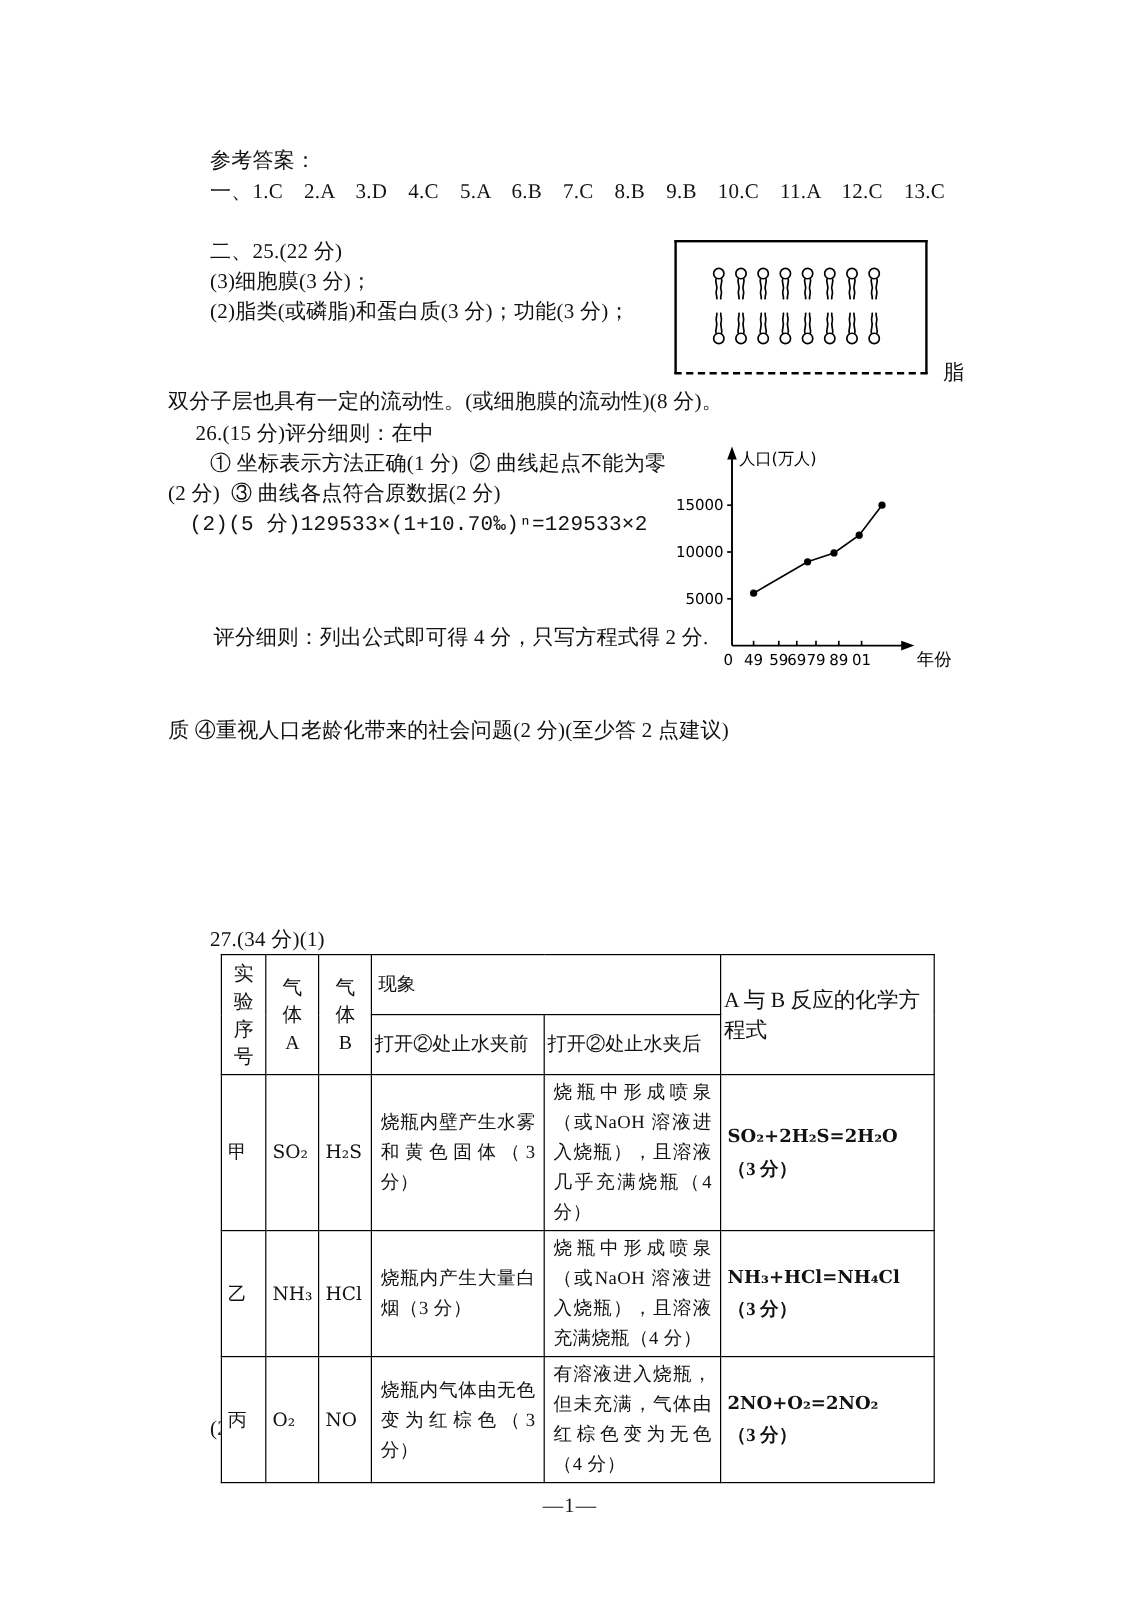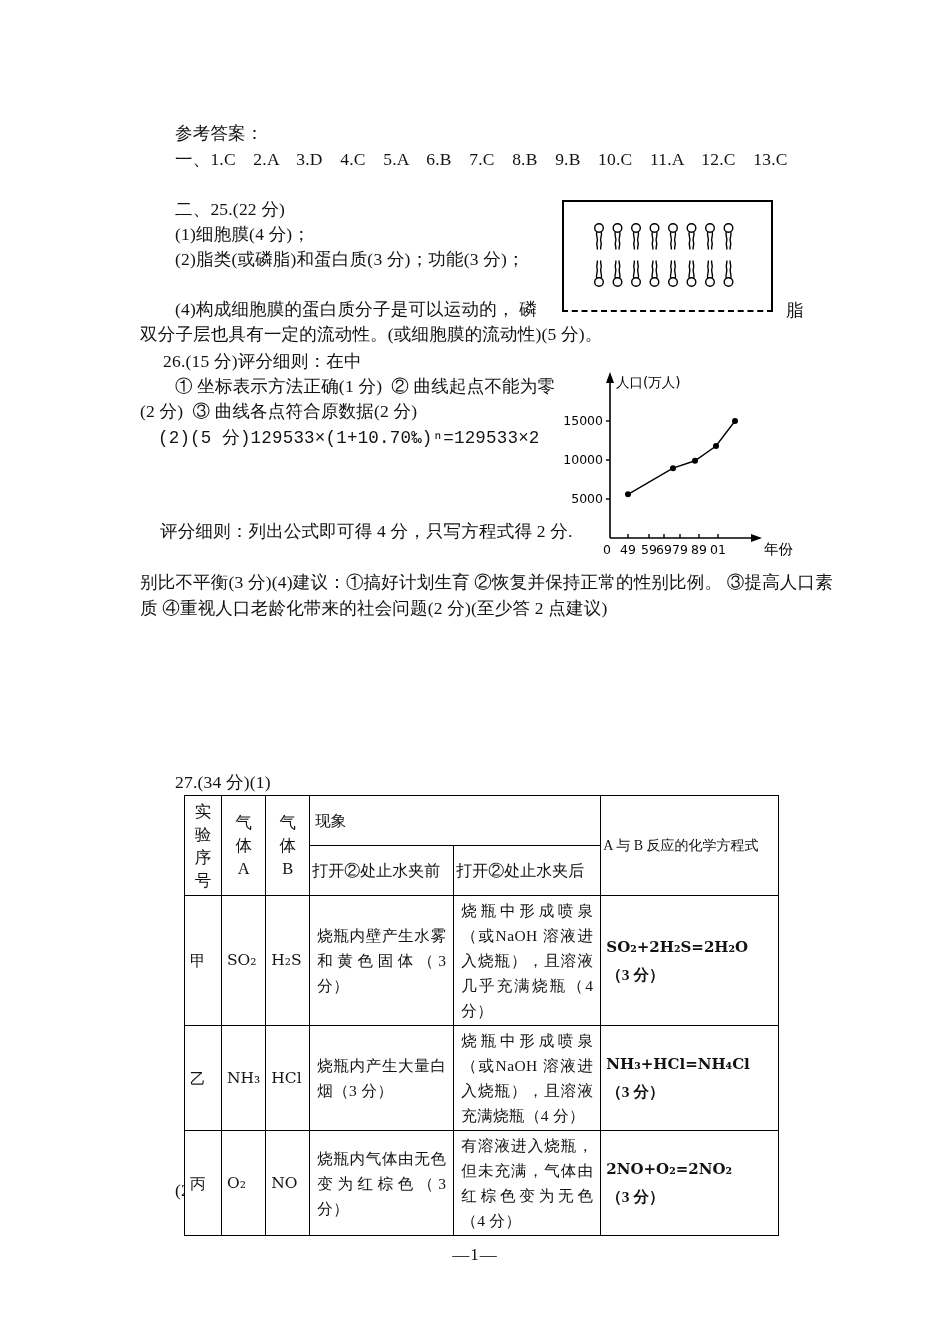--- a/index.html
+++ b/index.html
@@ -21,47 +21,45 @@
   .frac{display:inline-block;text-align:center;vertical-align:middle;margin-left:5px;}
   .frac .num{display:block;padding:0 34px 3px;border-bottom:1.6px solid #000;}
   .frac .den{display:block;padding:4px 8px 0;}
   .frac sub{font-size:11px;}
   
   .q27table{position:absolute;left:184px;top:795px;border-collapse:collapse;table-layout:fixed;background:#fff;}
   .q27table td{border:1.5px solid #000;vertical-align:middle;padding:2px 5px;font-size:15.5px;line-height:25px;}
   .q27table .vert{white-space:pre-line;text-align:center;line-height:23px;font-size:16.5px;padding:0;}
   .q27table .cc{}
   .q27table .subhead{font-size:16px;padding:2px 2px;}
-  .q27table .eqhead{font-size:14px;letter-spacing:0;padding:2px 2px;}
+  .q27table .eqhead{font-size:18px;letter-spacing:0;padding:2px 2px;}
   .q27table .body{text-align:justify;letter-spacing:.4px;padding:2px 7px;}
   .chem{font-family:"DejaVu Serif","Liberation Serif",serif;font-size:15px;}
   .eqcell div{line-height:28px;font-weight:bold;}
   .footer{position:absolute;left:0;width:950px;top:1245px;text-align:center;font-size:17px;letter-spacing:1px;}
 </style>
 </head>
 <body>
 
 <div class="page">
 
   <div class="ln" style="left:175px;top:121px">参考答案：</div>
   <div class="ln ans" style="left:175px;top:147px">一、1.C 2.A 3.D 4.C 5.A 6.B 7.C 8.B 9.B 10.C 11.A 12.C 13.C</div>
   <div class="ln" style="left:175px;top:197px">二、25.(22 分)</div>
-  <div class="ln" style="left:175px;top:222px">(1)细胞膜(4 分)；</div>
+  <div class="ln" style="left:175px;top:222px">(3)细胞膜(3 分)；</div>
   <div class="ln" style="left:175px;top:247px">(2)脂类(或磷脂)和蛋白质(3 分)；功能(3 分)；</div>
-  <div class="ln" style="left:175px;top:297px">(4)构成细胞膜的蛋白质分子是可以运动的， 磷</div>
   <div class="ln" style="left:786px;top:298px">脂</div>
-  <div class="ln" style="left:140px;top:322px">双分子层也具有一定的流动性。(或细胞膜的流动性)(5 分)。</div>
+  <div class="ln" style="left:140px;top:322px">双分子层也具有一定的流动性。(或细胞膜的流动性)(8 分)。</div>
   <div class="ln" style="left:163px;top:349px">26.(15 分)评分细则：在中</div>
   <div class="ln" style="left:175px;top:374px">① 坐标表示方法正确(1 分)  ② 曲线起点不能为零</div>
   <div class="ln" style="left:140px;top:399px">(2 分)  ③ 曲线各点符合原数据(2 分)</div>
   <div class="ln" style="left:158px;top:426px;font-family:Liberation Mono, monospace">(2)(5 分)129533×(1+10.70‰)ⁿ=129533×2</div>
 
 
-  <div class="ln" style="left:160px;top:519px">评分细则：列出公式即可得 4 分，只写方程式得 2 分.</div>
-  <div class="ln" style="left:140px;top:570px">别比不平衡(3 分)(4)建议：①搞好计划生育 ②恢复并保持正常的性别比例。 ③提高人口素</div>
+  <div class="ln" style="left:178px;top:519px">评分细则：列出公式即可得 4 分，只写方程式得 2 分.</div>
   <div class="ln" style="left:140px;top:596px">质 ④重视人口老龄化带来的社会问题(2 分)(至少答 2 点建议)</div>
   <div class="ln" style="left:175px;top:770px">27.(34 分)(1)</div>
   <div class="ln" style="left:175px;top:1178px">(2)丙 1/4(每空 2 分，共 4 分)</div>
 
   <div class="membrane">
     <svg width="156" height="66">
       <defs>
         <g id="pl" stroke="#000" stroke-width="1.4" fill="none">
           <circle cx="9" cy="6" r="4.3"></circle>
           <path d="M6.8 10 C5.4 14 8.6 16 7 20 C6 23.5 8.2 25 7.2 27.5"></path>

